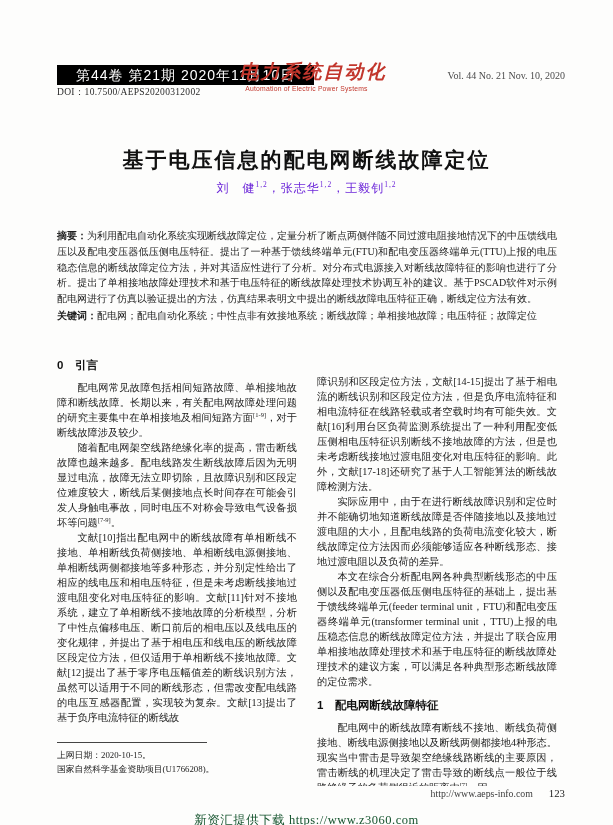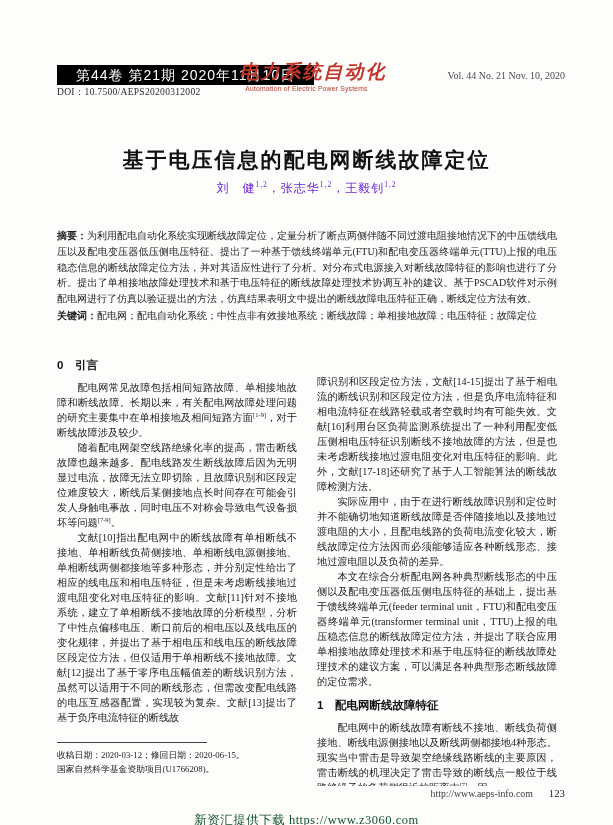--- a/index.html
+++ b/index.html
@@ -132,21 +132,21 @@
   <div class="kw-block"><span class="lbl">关键词：</span><span>配电网；配电自动化系统；中性点非有效接地系统；断线故障；单相接地故障；电压特征；故障定位</span></div>
 
   <div class="cols">
     <div class="col col-left">
       <div class="sec-h">0　引言</div>
       <p class="par">配电网常见故障包括相间短路故障、单相接地故障和断线故障。长期以来，有关配电网故障处理问题的研究主要集中在单相接地及相间短路方面<sup>[1-9]</sup>，对于断线故障涉及较少。</p>
       <p class="par">随着配电网架空线路绝缘化率的提高，雷击断线故障也越来越多。配电线路发生断线故障后因为无明显过电流，故障无法立即切除，且故障识别和区段定位难度较大，断线后某侧接地点长时间存在可能会引发人身触电事故，同时电压不对称会导致电气设备损坏等问题<sup>[7-9]</sup>。</p>
       <p class="par">文献[10]指出配电网中的断线故障有单相断线不接地、单相断线负荷侧接地、单相断线电源侧接地、单相断线两侧都接地等多种形态，并分别定性给出了相应的线电压和相电压特征，但是未考虑断线接地过渡电阻变化对电压特征的影响。文献[11]针对不接地系统，建立了单相断线不接地故障的分析模型，分析了中性点偏移电压、断口前后的相电压以及线电压的变化规律，并提出了基于相电压和线电压的断线故障区段定位方法，但仅适用于单相断线不接地故障。文献[12]提出了基于零序电压幅值差的断线识别方法，虽然可以适用于不同的断线形态，但需改变配电线路的电压互感器配置，实现较为复杂。文献[13]提出了基于负序电流特征的断线故</p>
       <div class="footnote">
         <div class="fn-rule"></div>
-        <p class="fn-line">收稿日期：2020-03-12；修回日期：2020-06-15。</p>
+        <p class="fn-line">上网日期：2020-10-15。</p>
         <p class="fn-line">国家自然科学基金资助项目(U1766208)。</p>
       </div>
     </div>
     <div class="col col-right">
       <p class="par cont">障识别和区段定位方法，文献[14-15]提出了基于相电流的断线识别和区段定位方法，但是负序电流特征和相电流特征在线路轻载或者空载时均有可能失效。文献[16]利用台区负荷监测系统提出了一种利用配变低压侧相电压特征识别断线不接地故障的方法，但是也未考虑断线接地过渡电阻变化对电压特征的影响。此外，文献[17-18]还研究了基于人工智能算法的断线故障检测方法。</p>
       <p class="par">实际应用中，由于在进行断线故障识别和定位时并不能确切地知道断线故障是否伴随接地以及接地过渡电阻的大小，且配电线路的负荷电流变化较大，断线故障定位方法因而必须能够适应各种断线形态、接地过渡电阻以及负荷的差异。</p>
       <p class="par">本文在综合分析配电网各种典型断线形态的中压侧以及配电变压器低压侧电压特征的基础上，提出基于馈线终端单元(feeder terminal unit，FTU)和配电变压器终端单元(transformer terminal unit，TTU)上报的电压稳态信息的断线故障定位方法，并提出了联合应用单相接地故障处理技术和基于电压特征的断线故障处理技术的建议方案，可以满足各种典型形态断线故障的定位需求。</p>
       <div class="sec-h mid">1　配电网断线故障特征</div>
       <p class="par">配电网中的断线故障有断线不接地、断线负荷侧接地、断线电源侧接地以及断线两侧都接地4种形态。现实当中雷击是导致架空绝缘线路断线的主要原因，雷击断线的机理决定了雷击导致的断线点一般位于线路绝缘子的负荷侧很近的距离内<sup>[7]</sup>，因</p>
     </div>

